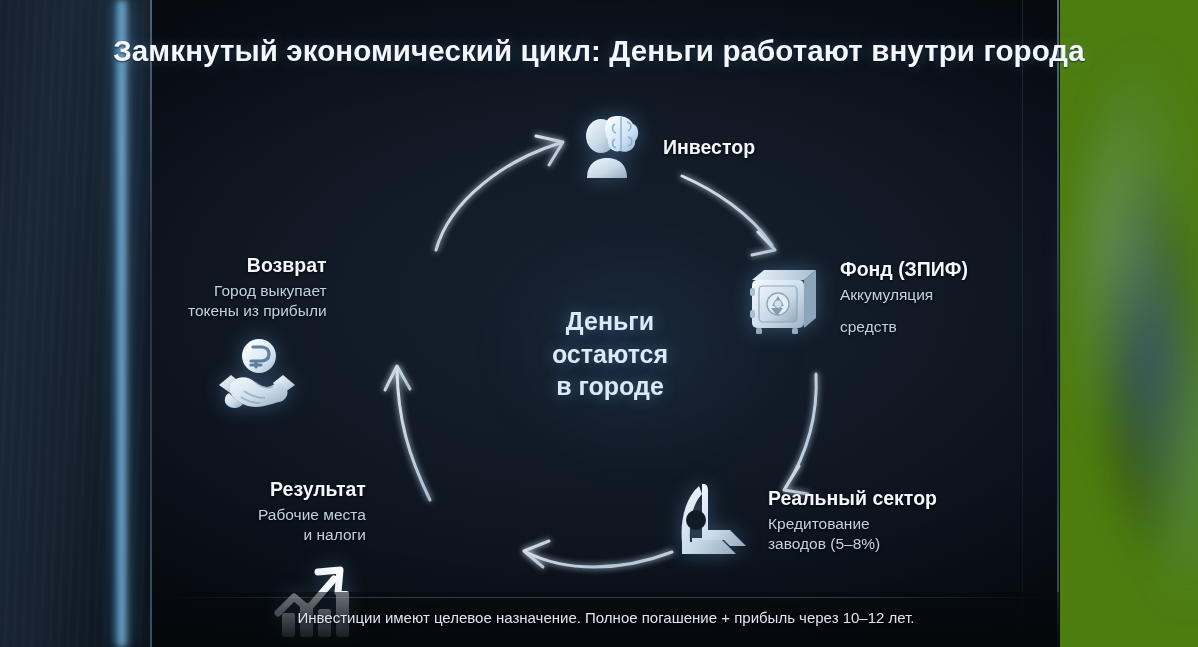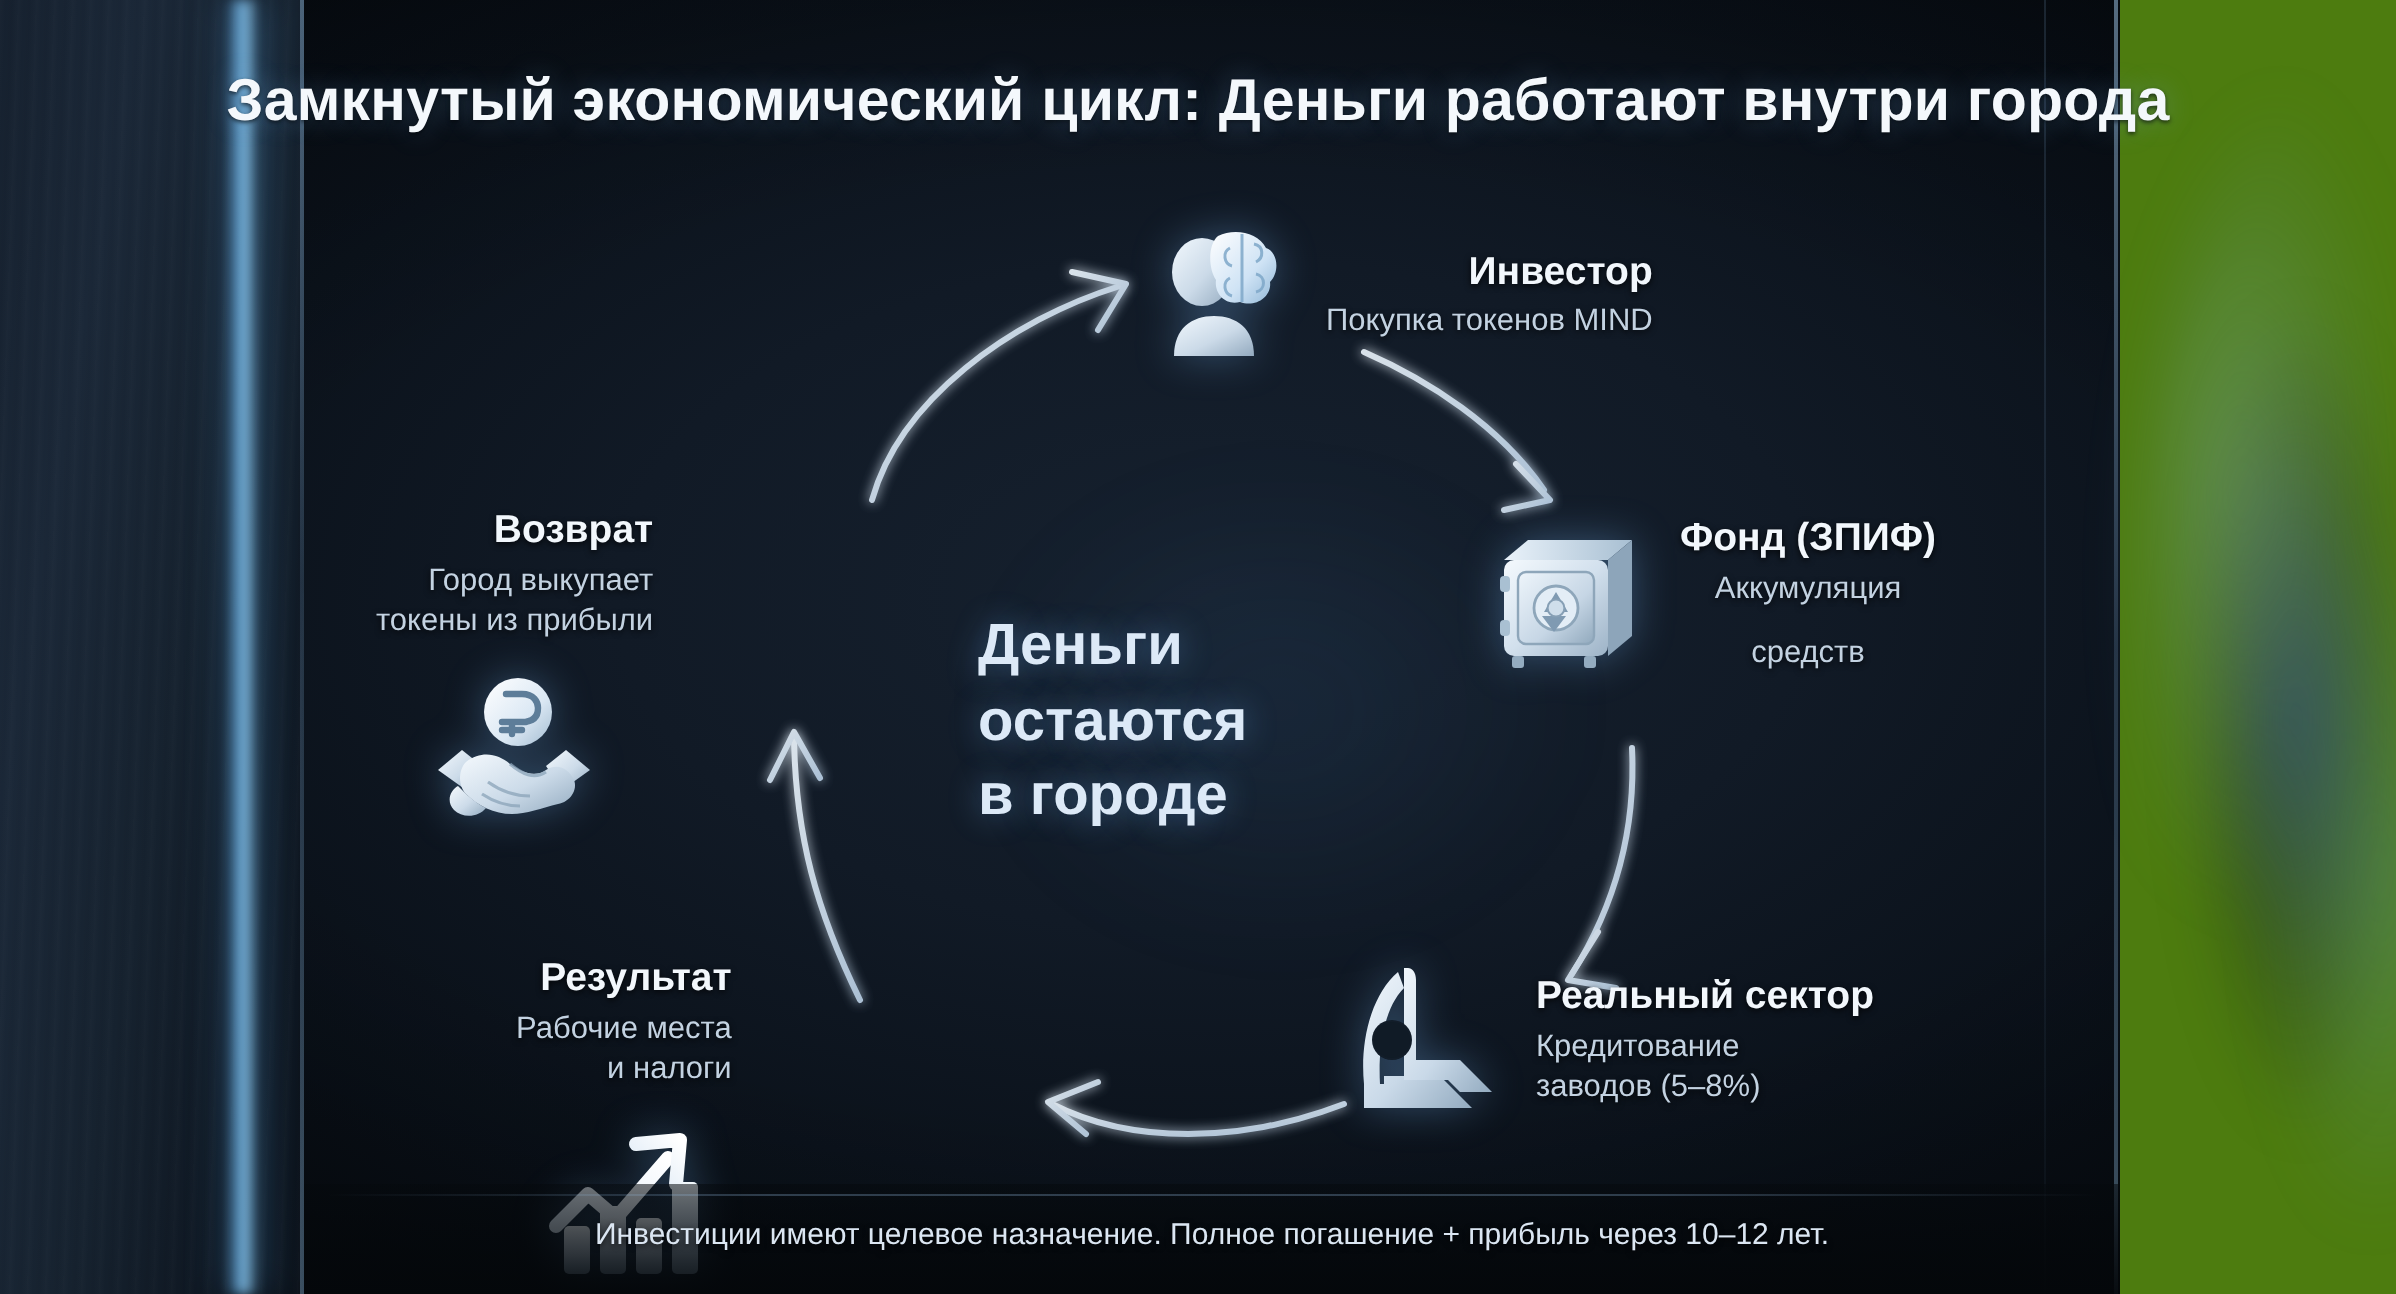--- a/index.html
+++ b/index.html
@@ -91,22 +91,22 @@
     text-shadow:0 0 14px rgba(120,180,240,.30),0 1px 2px rgba(0,0,0,.7);
     white-space:nowrap;
   }
 
   
   svg.arrows{position:absolute;left:0;top:0;width:1198px;height:647px;overflow:visible;}
 
   
   .center-text{
     position:absolute;left:489px;top:305px;width:242px;
-    text-align:left;
-    font-size:29px;font-weight:bold;line-height:1.30;
+    text-align:center;
+    font-size:25px;font-weight:bold;line-height:1.30;
     color:#dce9f7;
     text-shadow:0 0 16px rgba(110,175,240,.45);
   }
 
   
   .node{position:absolute;}
   .node .ttl{
     font-size:19.5px;font-weight:bold;color:#f2f7fc;
     text-shadow:0 1px 3px rgba(0,0,0,.8);
     white-space:nowrap;line-height:1.22;
@@ -122,21 +122,21 @@
   .ico{position:relative;flex:0 0 auto;}
   .ico svg{display:block;filter:drop-shadow(0 0 10px rgba(120,180,240,.35));}
   .ico::after{
     content:"";position:absolute;inset:-14%;border-radius:50%;
     background:radial-gradient(50% 50% at 50% 50%,rgba(120,180,240,.16),rgba(0,0,0,0) 70%);
     z-index:-1;
   }
 
   
   #node-investor{left:565px;top:106px;text-align:right;}
-  #node-fund{left:738px;top:254px;text-align:center;}
+  #node-fund{left:738px;top:254px;}
   #node-real{left:668px;top:478px;}
   #node-result{left:258px;top:478px;}
   #node-return{left:188px;top:254px;}
 
   
   .footer-line{
     position:absolute;left:163px;top:597px;width:886px;height:1px;
     background:linear-gradient(90deg,rgba(140,180,220,0),rgba(150,190,230,.28) 25%,rgba(150,190,230,.28) 75%,rgba(140,180,220,0));
   }
   .footer{
@@ -231,21 +231,20 @@
           <path d="M56,11 L56,45"></path>
           <path d="M50,18 C46,20 47,26 51,27"></path>
           <path d="M50,33 C46,35 47,41 51,42"></path>
           <path d="M62,16 C67,17 67,23 63,25"></path>
           <path d="M63,31 C68,32 68,39 63,40"></path>
         </g>
       </svg>
     </div>
     <div class="txt">
       <div class="ttl">Инвестор</div>
-      <div class="sub">Покупка токенов MIND</div>
     </div>
   </div>
 
   <div class="node right" id="node-fund">
     <div class="ico">
       <svg width="88" height="88" viewBox="0 0 88 88">
         <defs>
           <linearGradient id="gSafeF" x1="0" y1="0" x2="1" y2="1">
             <stop offset="0%" stop-color="#f4f9fd"></stop>
               <stop offset="50%" stop-color="#d2e0ed"></stop>

